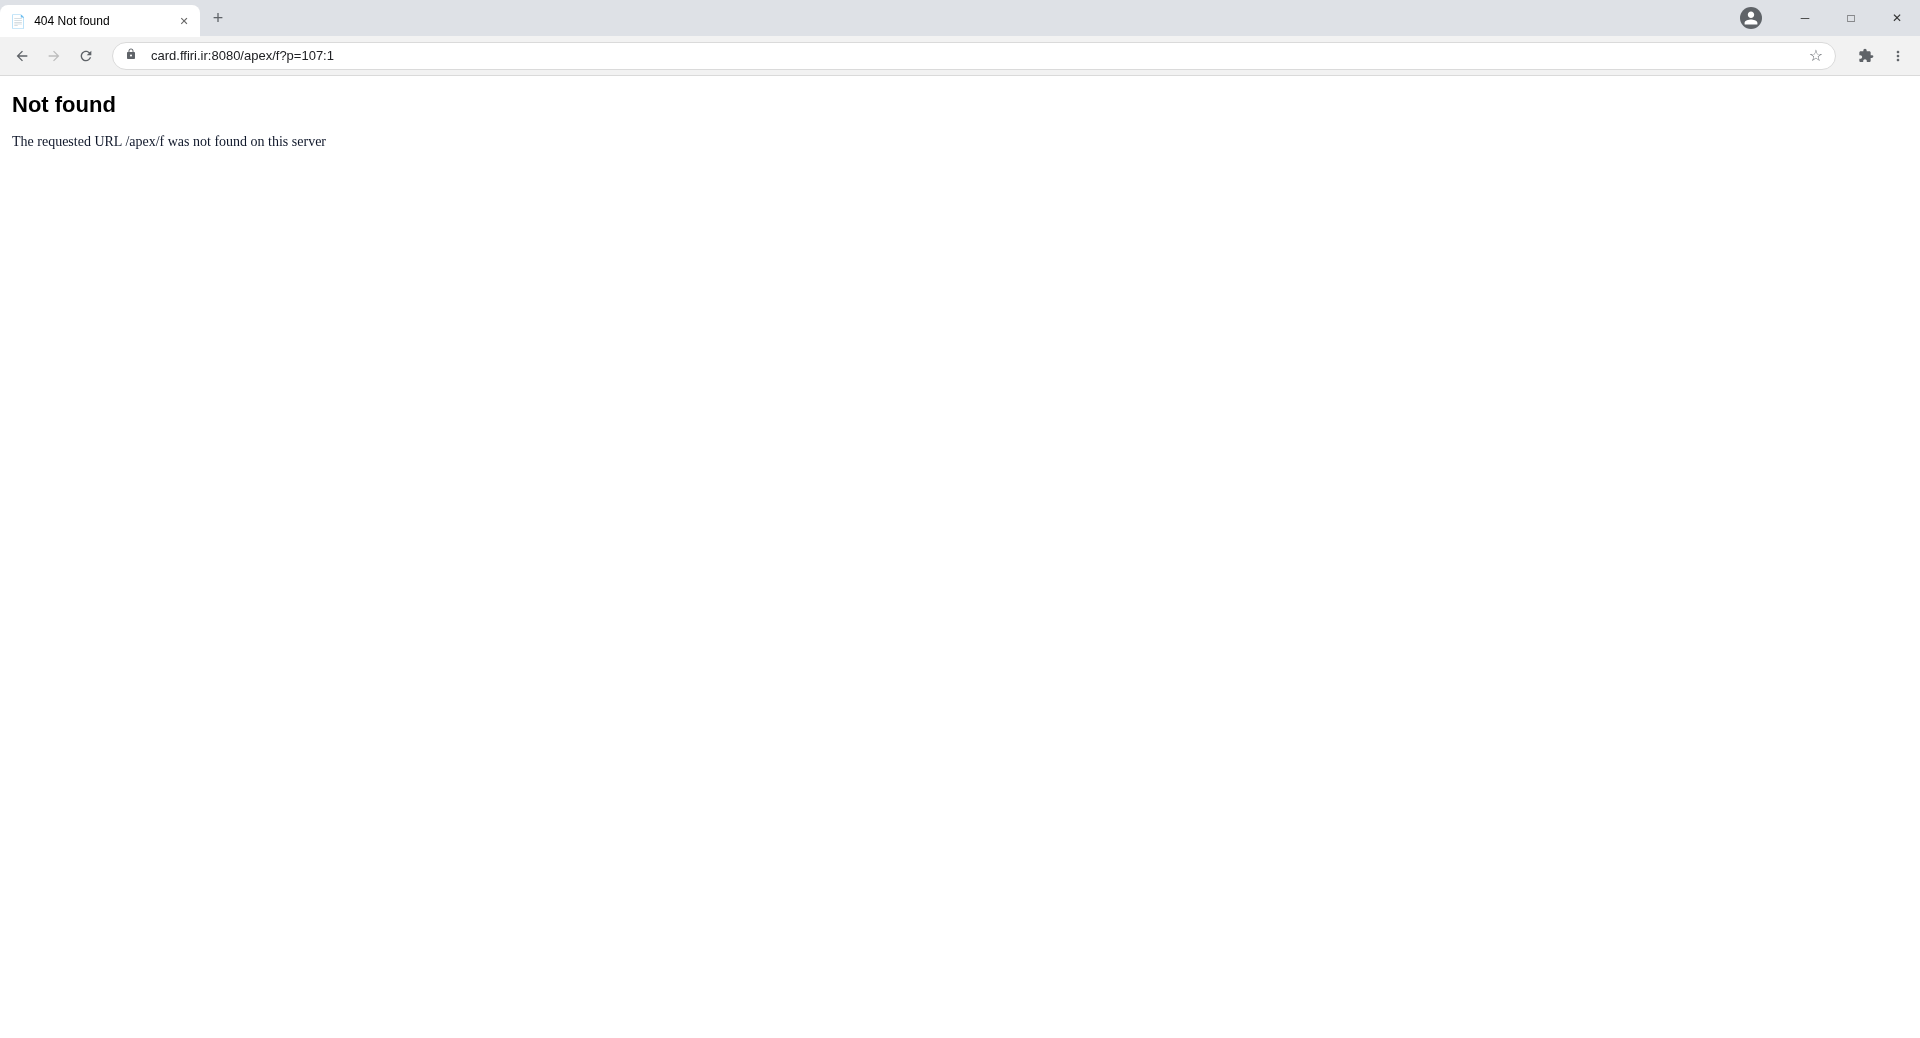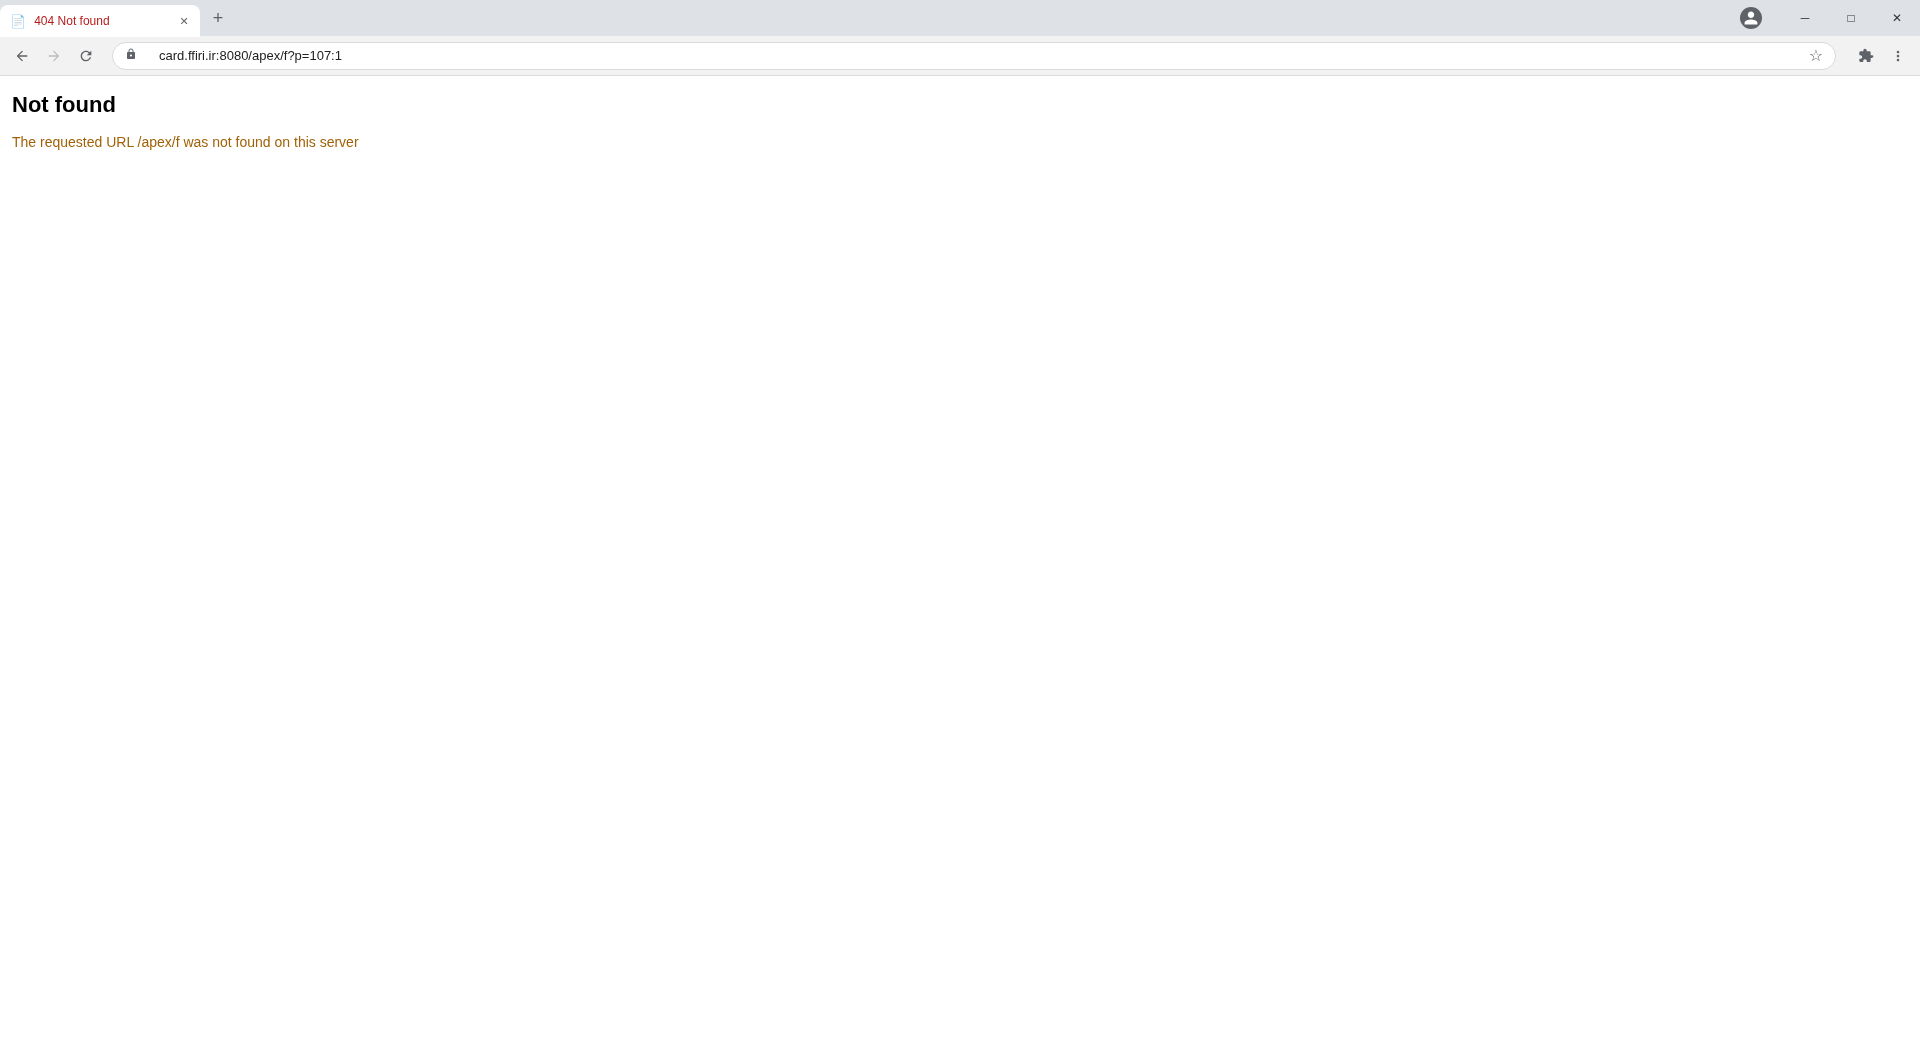--- a/index.html
+++ b/index.html
@@ -45,21 +45,21 @@
       color: #666;
       font-size: 13px;
     }
 
     .tab-active .tab-title {
       flex: 1;
       overflow: hidden;
       white-space: nowrap;
       text-overflow: ellipsis;
       font-size: 12px;
-      color: #b91c1c;
+      color: #000000;
     }
 
     .tab-active .tab-close {
       width: 16px;
       height: 16px;
       border-radius: 50%;
       display: flex;
       align-items: center;
       justify-content: center;
       font-size: 11px;
@@ -112,21 +112,21 @@
 
     .address-bar {
       flex: 1;
       height: 28px;
       background: #fff;
       border: 1px solid #dadada;
       border-radius: 14px;
       display: flex;
       align-items: center;
       padding: 0 12px;
-      gap: 22px;
+      gap: 14px;
       margin: 0 8px;
     }
 
     .address-bar .lock-icon {
       color: #5f6368;
       font-size: 13px;
       flex-shrink: 0;
     }
 
     .address-input {
@@ -226,22 +226,22 @@
     .error-heading {
       font-size: 22px;
       font-weight: bold;
       color: #000000;
       margin-bottom: 16px;
       font-family: Liberation Sans, sans-serif;
     }
 
     .error-body {
       font-size: 14px;
-      color: #a16207;
-      font-family: Liberation Sans, sans-serif;
+      color: #0f172a;
+      font-family: Liberation Serif, serif;
     }
   </style>
 </head>
 <body>
 
 <div style="position:relative; width:1920px; height:1038px;">
 
   <div class="tab-bar">
     <div class="tab-active">
       <span class="tab-icon">📄</span>

